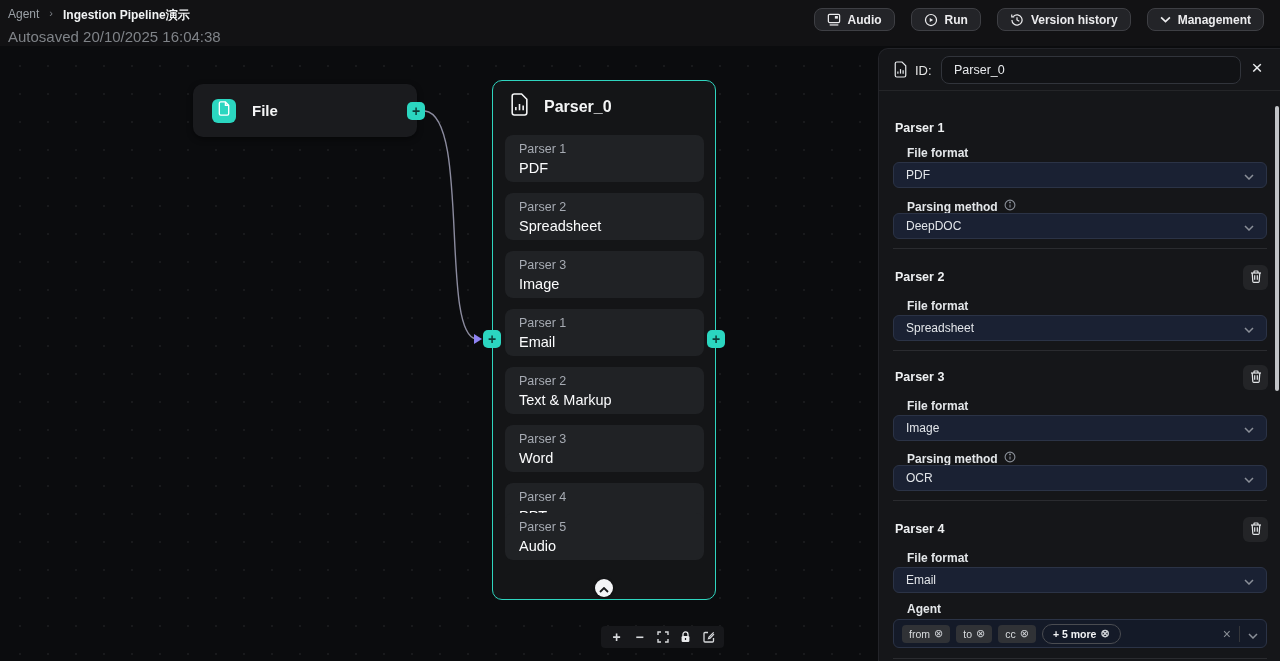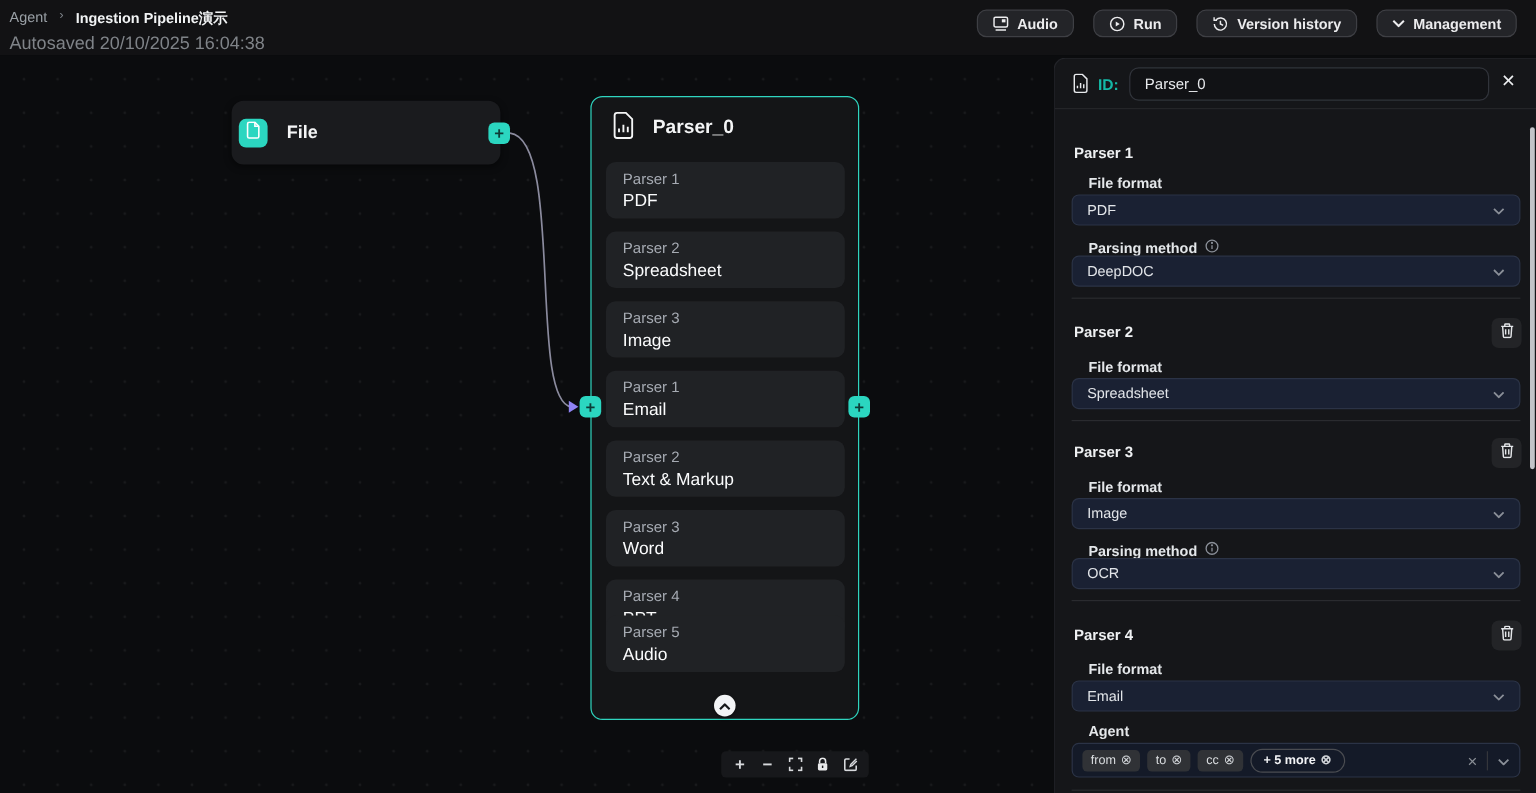--- a/index.html
+++ b/index.html
@@ -19,21 +19,21 @@
          border:1px solid #3e3f44; border-radius:8px; color:#ececee; font-size:12px; font-weight:700; cursor:pointer; }
   .btn svg { display:block; }
 
   
   .canvas { position:absolute; left:0; top:46px; width:1280px; height:615px; background:#0b0c0e;
             background-image:radial-gradient(circle, rgba(255,255,255,0.06) 1px, transparent 1.4px);
             background-size:28px 28px; background-position:6px 6px; }
   .edge-layer { position:absolute; left:0; top:0; width:100%; height:100%; pointer-events:none; }
 
   .file-node { position:absolute; left:193px; top:38px; width:224px; height:53px; background:#1a1b1e;
-               border-radius:10px; box-shadow:0 2px 6px rgba(0,0,0,.45); display:flex; align-items:center; padding:0 6px; gap:16px; }
+               border-radius:10px; box-shadow:0 2px 6px rgba(0,0,0,.45); display:flex; align-items:center; padding:0 19px; gap:16px; }
   .file-icon-box { width:24px; height:24px; border-radius:6px; background:#2bd6c0; display:flex; align-items:center; justify-content:center; }
   .file-node-title { font-size:15px; font-weight:700; color:#f4f5f6; }
 
   .parser-node { position:absolute; left:492px; top:34px; width:224px; height:520px; background:#141517;
                  border:1px solid #2fd5bf; border-radius:10px; }
   .parser-node-header { position:absolute; left:16px; top:12px; display:flex; align-items:center; gap:14px; }
   .parser-node-title { font-size:16px; font-weight:700; color:#f4f5f6; }
   .pn-item { position:absolute; left:12px; width:199px; height:47px; background:#202225; border-radius:8px; padding:6px 14px 0; }
   .pn-item-label { font-size:12.5px; color:#a6abb3; line-height:16px; }
   .pn-item-value { font-size:14.5px; color:#fbfcfd; line-height:20px; margin-top:1px; }
@@ -45,21 +45,21 @@
 
   .canvas-toolbar { position:absolute; left:601px; top:580px; height:22px; display:flex; align-items:center; gap:6px;
                     background:#17181b; border-radius:4px; padding:0 7px; }
   .ct-icon { width:17px; height:18px; display:flex; align-items:center; justify-content:center; color:#d7d9dc;
              font-size:14px; font-weight:600; cursor:pointer; }
 
   
   .panel { position:absolute; left:878px; top:48px; width:402px; height:613px; background:#151619;
            border-radius:10px 0 0 0; border-top:1px solid #232429; border-left:1px solid #232429; }
   .panel-header { position:absolute; left:0; top:0; width:100%; height:42px; border-bottom:1px solid #242528; }
-  .panel-id-label { position:absolute; left:36px; top:14px; font-size:13px; font-weight:700; color:#14b8a6; }
+  .panel-id-label { position:absolute; left:36px; top:14px; font-size:13px; font-weight:400; color:#e5e5e5; }
   .panel-id-input { position:absolute; left:62px; top:7px; width:300px; height:28px; border:1px solid #31343b;
                     border-radius:8px; background:#111215; color:#e8eaed; font-size:12.5px; line-height:26px; padding:0 12px; }
   .panel-close { position:absolute; right:12px; top:8px; width:22px; height:22px; display:flex; align-items:center;
                  justify-content:center; color:#eceef0; font-size:19px; cursor:pointer; }
 
   .sec-title { position:absolute; left:16px; font-size:12.5px; font-weight:700; color:#eef0f2; }
   .f-label { position:absolute; left:16px; font-size:12px; font-weight:600; color:#e4e7ea; display:flex; align-items:center; gap:6px;padding-left:12px; }
   .select { position:absolute; left:14px; width:374px; height:26px; background:#1a2133; border:1px solid #2b3346;
             border-radius:6px; display:flex; align-items:center; padding:0 12px; cursor:pointer; }
   .select-value { flex:1; font-size:12px; color:#e2e5e9; }

